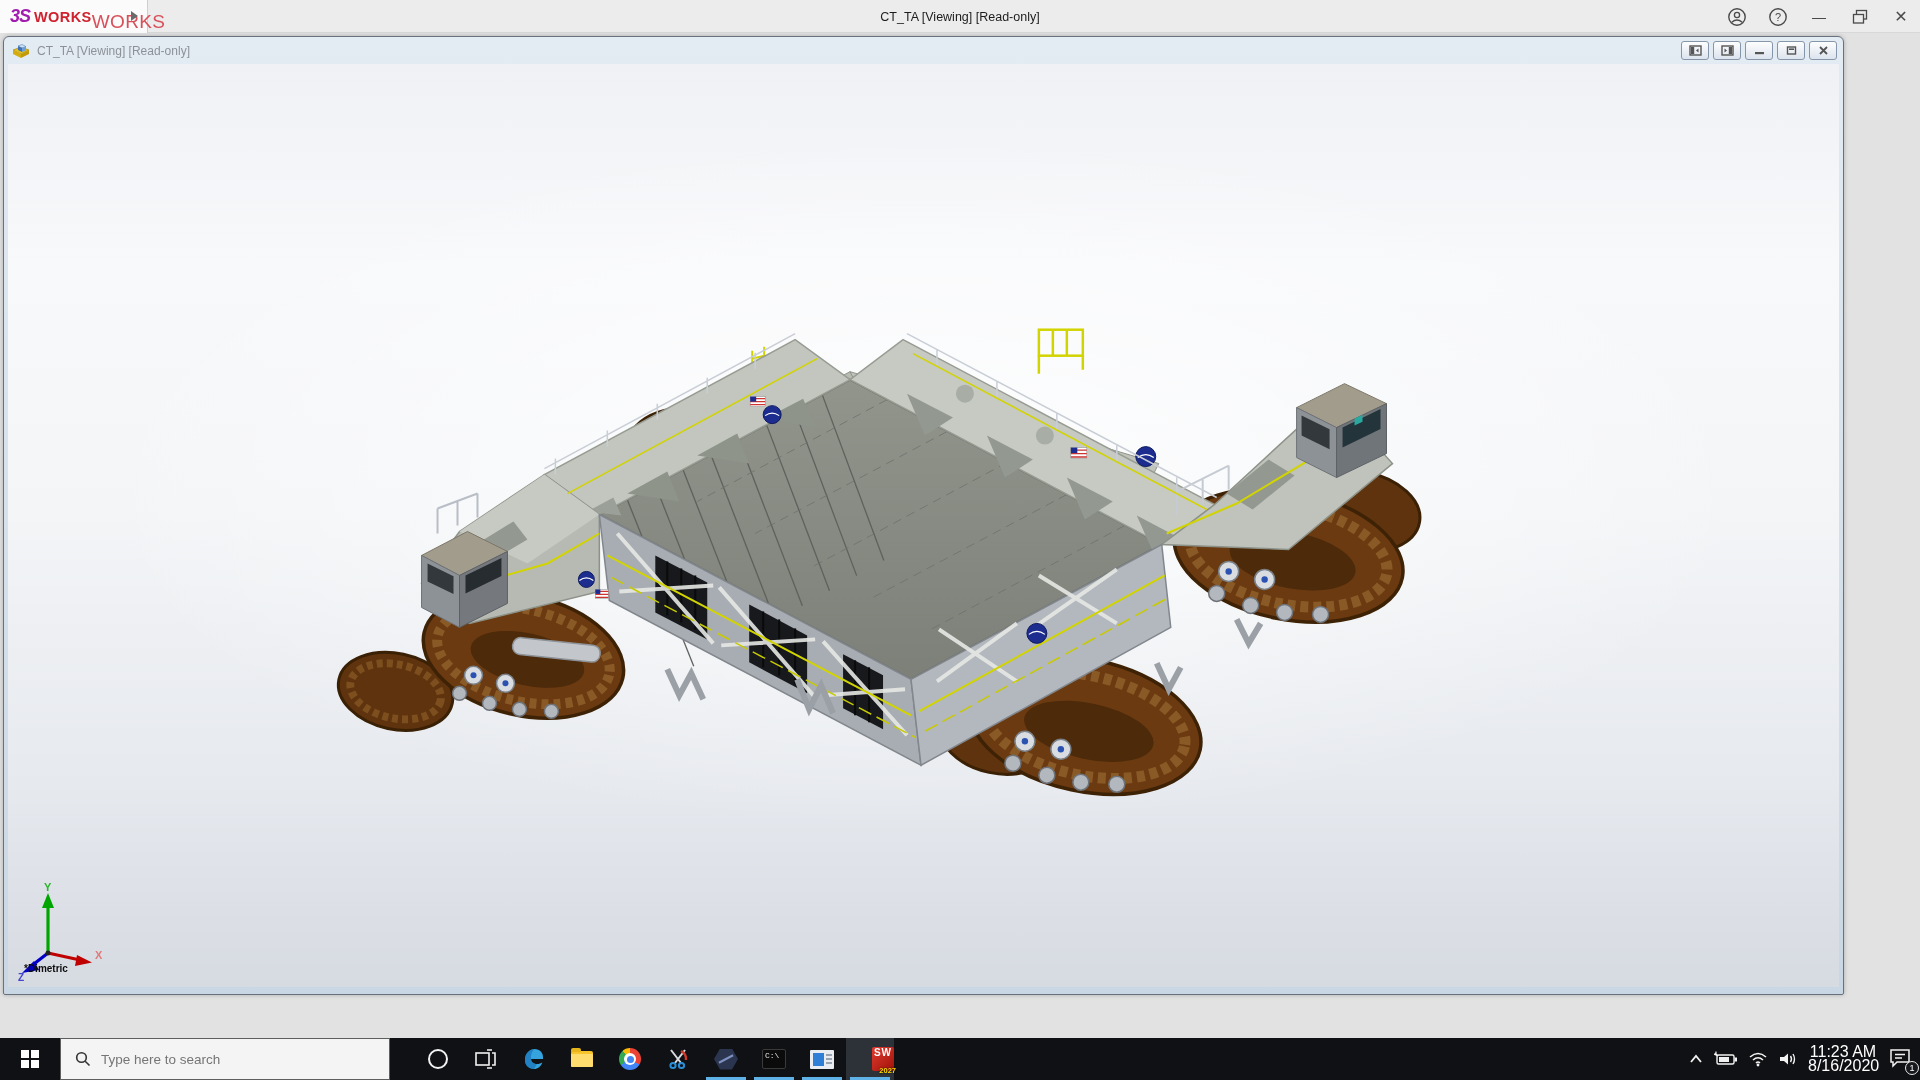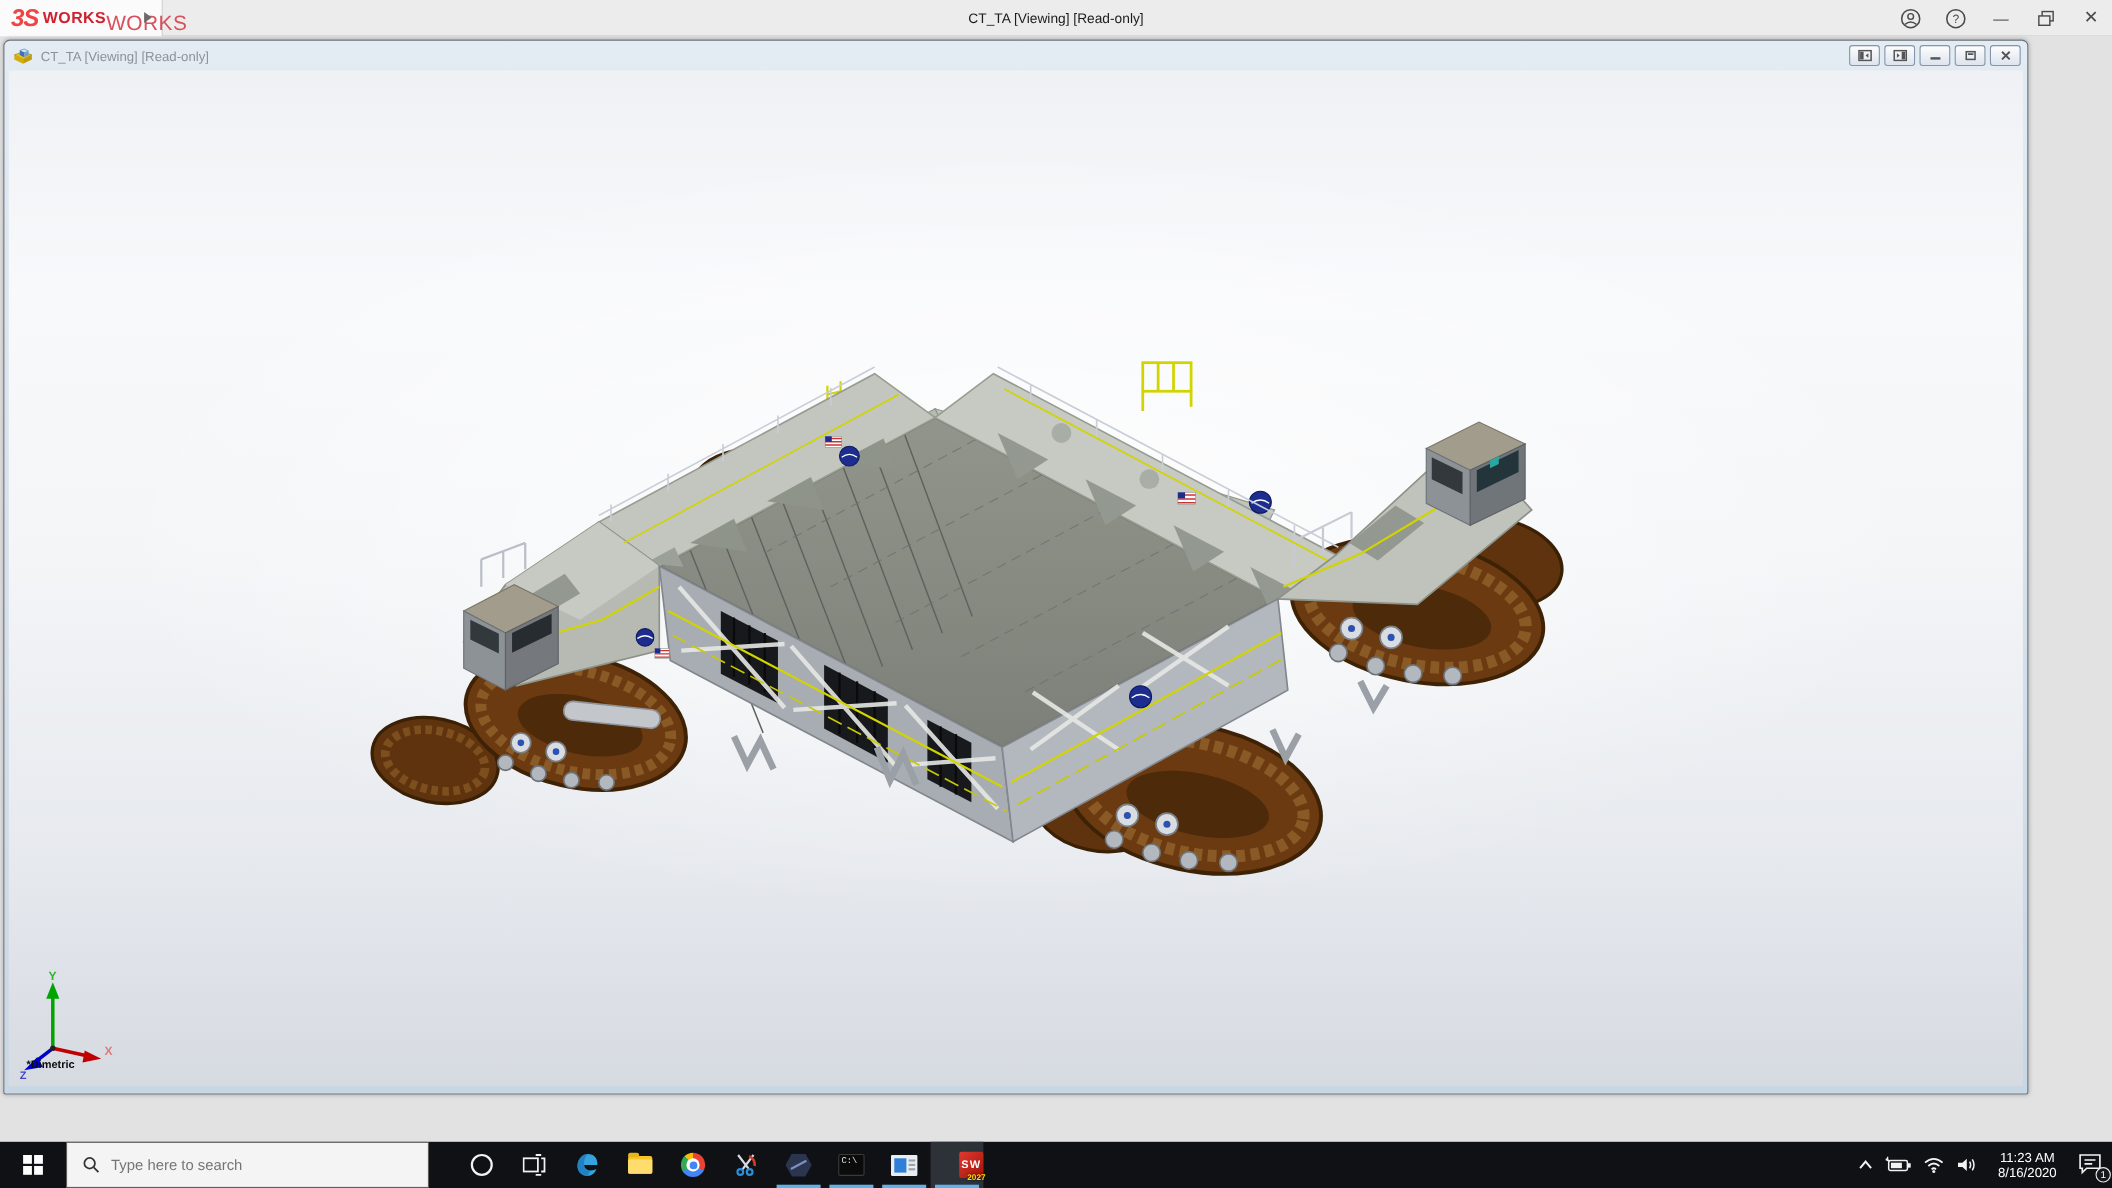--- a/index.html
+++ b/index.html
@@ -4,21 +4,21 @@
 <style>
   * { margin:0; padding:0; box-sizing:border-box; }
   html,body { width:1920px; height:1080px; overflow:hidden;
     font-family:"Liberation Sans", sans-serif; background:#e2e2e2; }
 
   
   .titlebar { position:absolute; left:0; top:0; width:1920px; height:33px;
     background:#ececec; border-bottom:1px solid #d8d8d8; }
   .brand-area { position:absolute; left:0; top:0; width:148px; height:33px;
     background:#fbfbfb; border-right:1px solid #cfcfcf; display:flex; align-items:center; padding-left:10px; }
-  .brand-mark { color:#ef4444; font-weight:bold; font-style:italic; font-size:22px; letter-spacing:-1px; margin-right:4px; }
+  .brand-mark { color:#a21caf; font-weight:bold; font-style:italic; font-size:18px; letter-spacing:-1px; margin-right:4px; }
   .brand-solid { color:#d0212e; font-weight:bold; font-size:14.5px; letter-spacing:.4px; }
   .brand-works { color:#d8505a; font-weight:normal; font-size:19px; letter-spacing:.4px;margin-top:11px; }
   .flyout-arrow { position:absolute; left:131px; top:11px; width:0; height:0;
     border-left:7px solid #6a6a6a; border-top:5px solid transparent; border-bottom:5px solid transparent; }
   .main-title { position:absolute; left:0; top:0; width:100%; height:33px; display:flex;
     align-items:center; justify-content:center; font-size:12.5px; color:#1c1c1c; pointer-events:none; }
   .tb-controls { position:absolute; right:8px; top:0; height:33px; display:flex; align-items:center; gap:19px; }
   .tb-btn { width:22px; height:22px; display:flex; align-items:center; justify-content:center; color:#4a4a4a; }
   .glyph { font-size:14px; color:#4a4a4a; line-height:1; }
 
@@ -49,21 +49,21 @@
   .search-box { width:330px; background:#f4f4f5; border:1px solid #5e5e5e; display:flex; align-items:center;
     margin:0; }
   .search-box input { border:0; outline:0; background:transparent; font-size:13.5px; color:#303030;
     width:250px; font-family:"Liberation Sans",sans-serif; }
   .search-glyph { margin:0 10px 0 14px; }
   .tb-icons { display:flex; align-items:stretch; margin-left:24px; }
   .task-icon { width:48px; position:relative; display:flex; align-items:center; justify-content:center; }
   .task-icon.running::after { content:""; position:absolute; left:4px; right:4px; bottom:0; height:3px; background:#5fb2e8; }
   .task-icon.active { background:#2d3138; }
   .tray { position:absolute; right:0; top:0; height:42px; display:flex; align-items:center; gap:10px; padding-right:6px; }
-  .clock { color:#ffffff; font-size:12px; line-height:14px; text-align:center; width:70px; }
+  .clock { color:#ffffff; font-size:16px; line-height:14px; text-align:center; width:70px; }
   .badge { position:absolute; right:-5px; bottom:-4px; width:14px; height:14px; border-radius:50%;
     background:#16181c; border:1px solid #e8e8e8; color:#fff; font-size:9px; display:flex; align-items:center; justify-content:center; }
 
   .folder-icon { width:22px; height:16px; background:#f8c42c; border-radius:2px; position:relative; }
   .folder-icon::before { content:""; position:absolute; left:0; top:-3px; width:10px; height:4px; background:#e8b41c; border-radius:2px 2px 0 0; }
   .folder-icon::after { content:""; position:absolute; left:0; top:3px; width:22px; height:13px; background:#fedd6e; border-radius:1px; }
   .chrome-icon { width:22px; height:22px; border-radius:50%;
     background:conic-gradient(#ea4335 0 33%, #4285f4 33% 66%, #34a853 66% 88%, #fbbc05 88% 100%); position:relative; }
   .chrome-icon::before { content:""; position:absolute; left:5px; top:5px; width:12px; height:12px; border-radius:50%;
     background:#fff; }
@@ -72,21 +72,21 @@
   .hex-icon { width:24px; height:21px; background:#2b3550;
     clip-path:polygon(25% 0,75% 0,100% 50%,75% 100%,25% 100%,0 50%); position:relative; }
   .hex-icon::after{ content:""; position:absolute; left:4px; top:9px; width:16px; height:2px; background:#7e90c0; transform:rotate(-28deg); }
   .cmd-icon { width:24px; height:20px; background:#0b0b0b; border:1px solid #3a3a3a; border-radius:2px;
     color:#e8e8e8; font-family:"Liberation Mono",monospace; font-size:8px; padding:1px 2px; }
   .bluewin-icon { width:24px; height:19px; background:#e9edf2; border-radius:1px; position:relative; }
   .bluewin-icon::before { content:""; position:absolute; left:3px; top:3px; width:11px; height:13px; background:#2f7fd6; }
   .bluewin-icon::after { content:""; position:absolute; left:16px; top:4px; width:6px; height:2px; background:#9aa4b0;
     box-shadow:0 4px 0 #9aa4b0, 0 8px 0 #9aa4b0; }
   .sw-icon { width:26px; height:24px; background:linear-gradient(135deg,#e03a2f,#a01208); border-radius:2px; position:relative;
-    color:#fff; font-weight:bold; font-size:10px; display:flex; align-items:center; justify-content:center; letter-spacing:1px;margin-left:26px; }
+    color:#fff; font-weight:bold; font-size:10px; display:flex; align-items:flex-start; justify-content:center; letter-spacing:1px;margin-left:26px; }
   .sw-year { position:absolute; right:-2px; bottom:-4px; color:#ffd900; font-size:7.5px; font-weight:bold;
     text-shadow:0 0 2px #000; letter-spacing:0; }
 </style>
 </head>
 <body>
 
 <div class="titlebar">
   <div class="brand-area">
     <span class="brand-mark">3S</span>
     <span class="brand-solid">WORKS</span>

